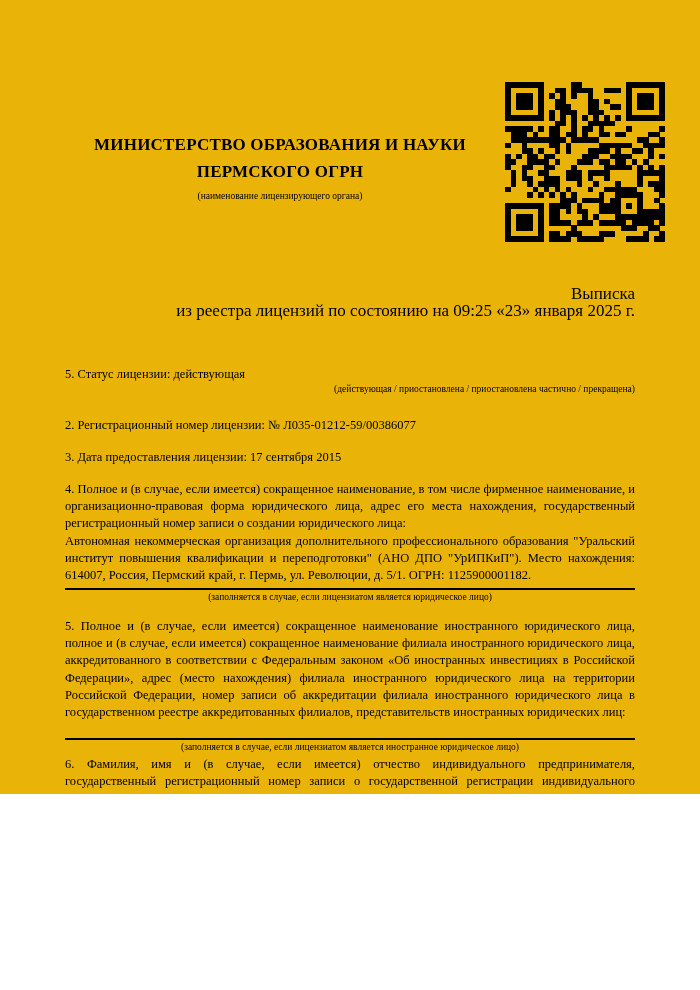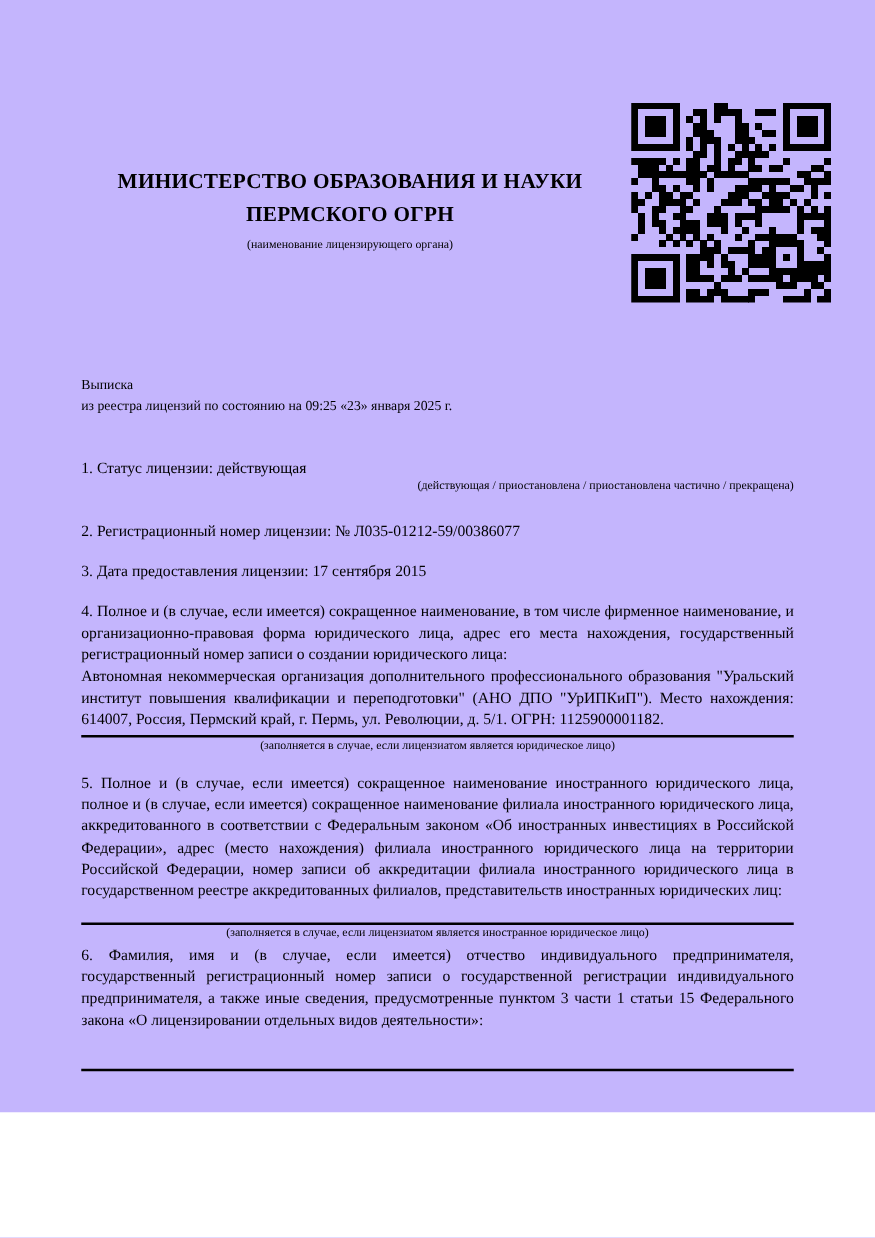--- a/index.html
+++ b/index.html
@@ -1,21 +1,21 @@
 <!DOCTYPE html>
 <html><head>
 <meta charset="utf-8">
 <style>
   * { margin: 0; padding: 0; box-sizing: border-box; }
   html, body { background: #ffffff; }
   .page {
     position: relative;
     width: 700px;
-    height: 890px;
-    background: #c4b5fd;
+    height: 794px;
+    background: #eab308;
     color: #000000;
     font-family: "Liberation Serif", "DejaVu Serif", serif;
     overflow: hidden;
   }
   .qr {
     position: absolute;
     left: 505px;
     top: 82px;
     width: 160px;
     height: 160px;
@@ -34,24 +34,24 @@
     letter-spacing: 0.2px;
   }
   .header-subtitle {
     font-size: 9.5px;
     line-height: 12px;
     margin-top: 5px;
   }
   .doc-title-block {
     position: absolute;
     left: 65px;
-    top: 300px;
+    top: 285px;
     width: 570px;
-    text-align: left;
-    font-size: 11px;
+    text-align: right;
+    font-size: 17px;
     line-height: 17px;
   }
   .item {
     position: absolute;
     left: 65px;
     width: 570px;
     font-size: 12.5px;
     line-height: 17.2px;
   }
   .item .para { text-align: justify; }
@@ -529,21 +529,21 @@
     </div>
     <div class="header-subtitle">(наименование лицензирующего органа)</div>
   </div>
 
   <div class="doc-title-block">
     <div>Выписка</div>
     <div>из реестра лицензий по состоянию на 09:25 «23» января 2025 г.</div>
   </div>
 
   <div class="item" style="top:366px">
-    <div class="para">1. Статус лицензии: действующая</div>
+    <div class="para">5. Статус лицензии: действующая</div>
   </div>
   <div class="caption offset" style="top:384px">(действующая / приостановлена / приостановлена частично / прекращена)</div>
 
   <div class="item" style="top:417px">
     <div class="para">2. Регистрационный номер лицензии: № Л035-01212-59/00386077</div>
   </div>
 
   <div class="item" style="top:449px">
     <div class="para">3. Дата предоставления лицензии: 17 сентября 2015</div>
   </div>

